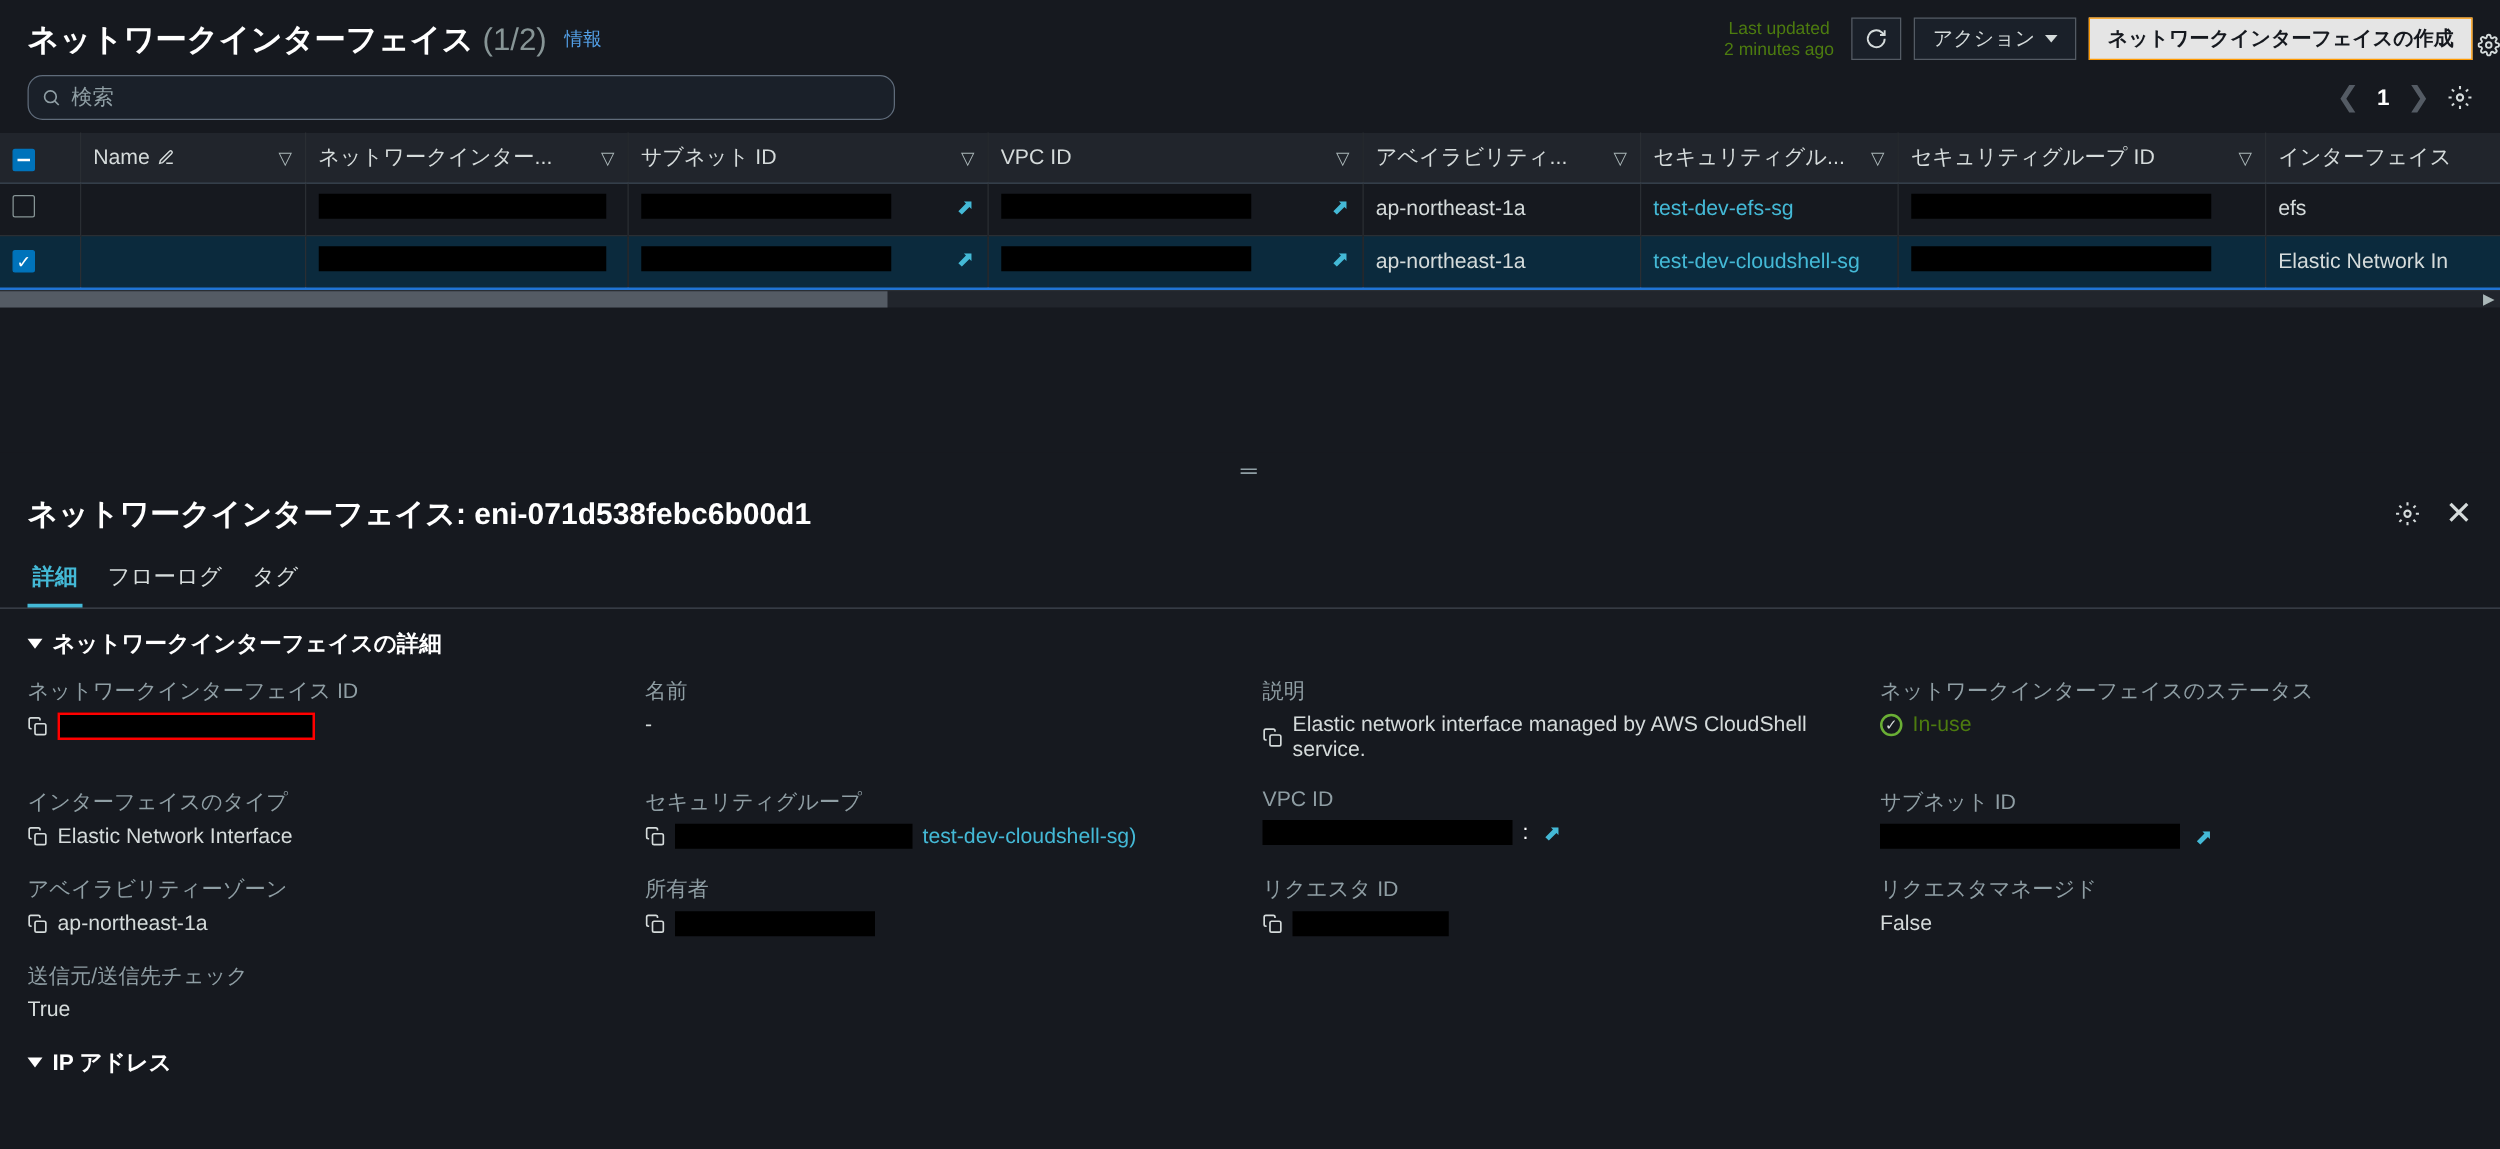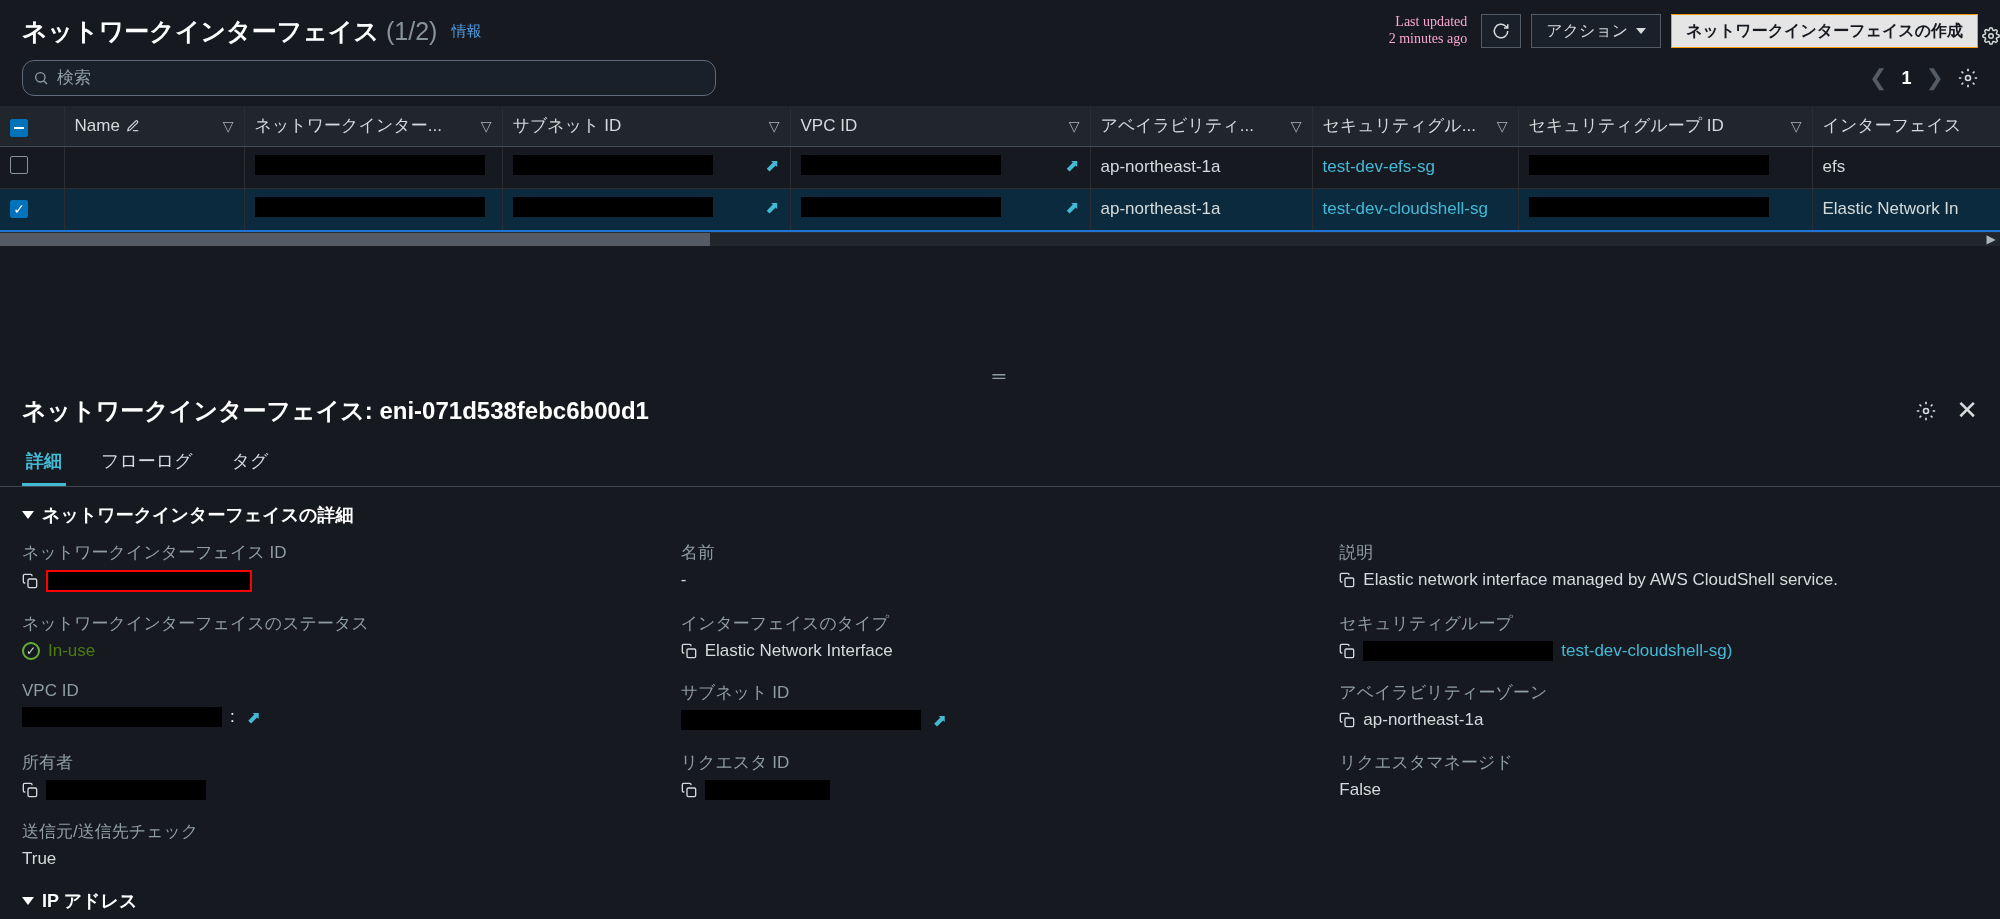--- a/index.html
+++ b/index.html
@@ -19,21 +19,21 @@
   display: flex;
   align-items: center;
   justify-content: space-between;
   padding: 14px 22px 6px 22px;
 }
 .header-left { display: flex; align-items: center; gap: 14px; }
 .page-title { font-size: 25px; font-weight: 700; color: #ffffff; }
 .page-title .count { color: #879596; font-weight: 400; }
 .info-link { color: #539fe5; font-size: 15px; cursor: pointer; }
 .header-right { display: flex; align-items: center; gap: 10px; }
-.last-updated { color: #f9a8d4; font-size: 14px; text-align: right; line-height: 1.2; margin-right: 4px; font-family: Liberation Serif, serif;}
+.last-updated { color: #4d7c0f; font-size: 14px; text-align: center; line-height: 1.2; margin-right: 4px;}
 .btn {
   background: #1a2029;
   border: 1px solid #545b64;
   color: #d5dbdb;
   padding: 6px 14px;
   border-radius: 0;
   font-size: 16px;
   display: inline-flex;
   align-items: center;
   gap: 8px;
@@ -172,40 +172,40 @@
 
 .detail-header {
   display: flex; align-items: center; justify-content: space-between;
   padding: 4px 22px 12px 22px;
 }
 .detail-title { color: #fff; font-size: 24px; font-weight: 700; }
 .detail-actions { display: flex; gap: 20px; align-items: center; color: #d5dbdb;}
 .detail-actions span { cursor: pointer; }
 
 .tabs {
-  display: flex; gap: 31px; padding: 0 22px;
+  display: flex; gap: 16px; padding: 0 22px;
   border-bottom: 1px solid #414750;
 }
 .tab {
   padding: 10px 4px; color: #d5dbdb; cursor: pointer; font-size: 18px;
   border-bottom: 3px solid transparent;
 }
 .tab.active { color: #44b9d6; border-bottom-color: #44b9d6; font-weight: 700;}
 
 .section-title {
   padding: 16px 22px 10px 22px;
   color: #fff; font-size: 18px; font-weight: 700;
   display: flex; align-items: center; gap: 8px;
 }
 .tri { display: inline-block; width: 0; height: 0;
   border-left: 6px solid transparent; border-right: 6px solid transparent;
   border-top: 8px solid #fff; }
 .grid3 {
   display: grid;
-  grid-template-columns: repeat(3, 1fr);
+  grid-template-columns: repeat(4, 1fr);
   column-gap: 20px;
   row-gap: 20px;
   padding: 4px 22px 20px 22px;
 }
 .field .label { color: #8f9ea4; font-size: 17px; margin-bottom: 6px; }
 .field .value { color: #d5dbdb; font-size: 17px; display: flex; align-items: center; gap: 8px;}
 .copy-icon { color: #d5dbdb; flex-shrink: 0; }
 .redact { background: #000; display: inline-block; height: 20px; }
 .redact.redbox { border: 2px solid #ff0000; width: 206px; height: 22px; }
 .green { color: #4d7c0f; }

